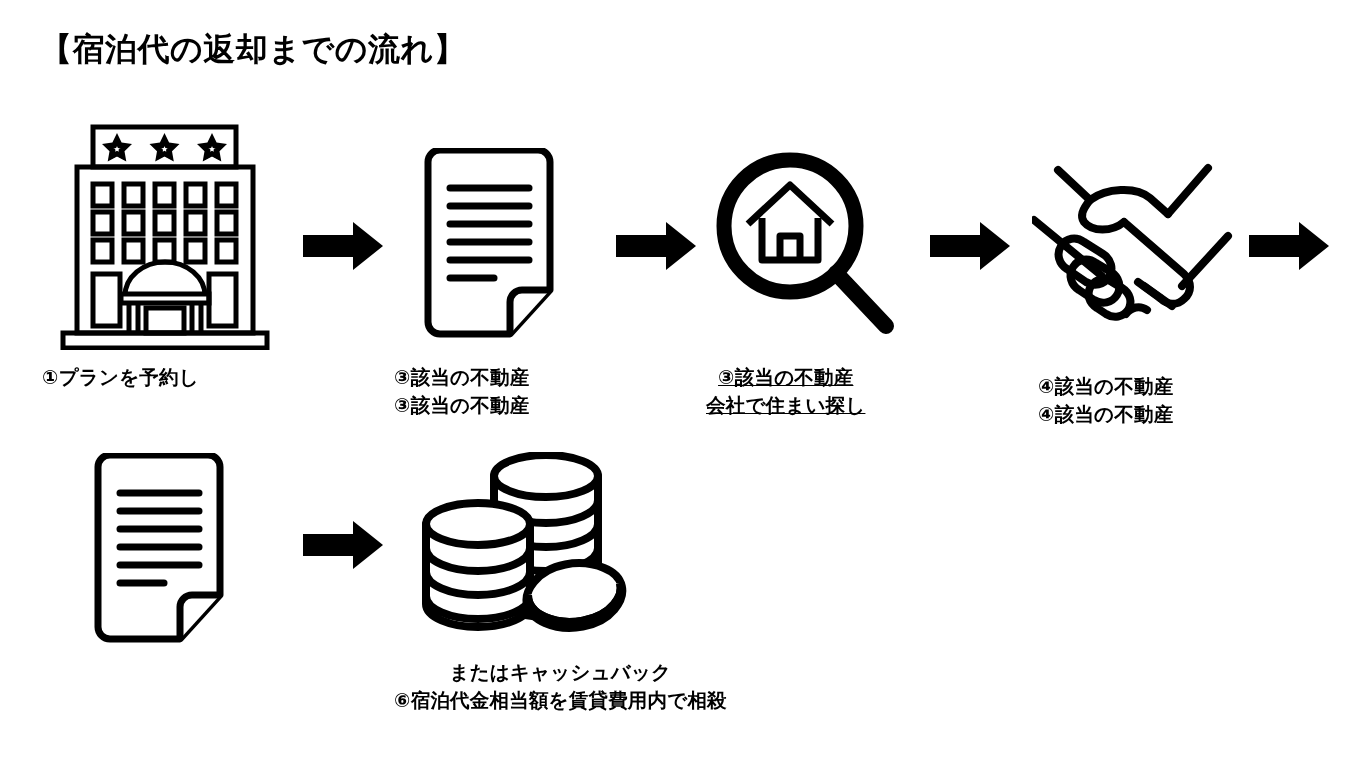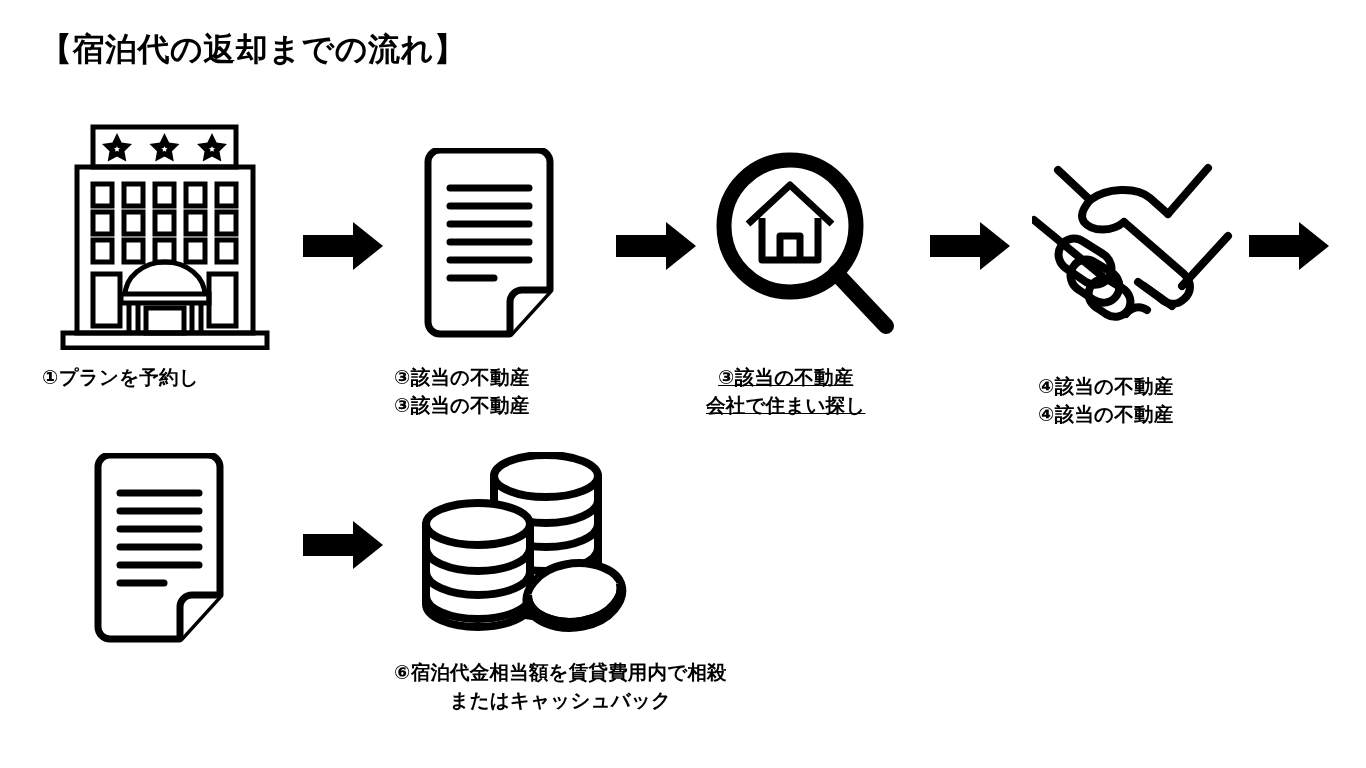--- a/index.html
+++ b/index.html
@@ -309,17 +309,17 @@
 
           <path d="M116 130 C130 112 162 106 186 116 C206 124 210 142 196 158 C182 175 150 181 127 171 C107 162 103 146 116 130 Z"></path>
           <path d="M110 143 C110 153 116 160 127 165 C150 175 182 169 196 152 C202 145 204 138 202 131" fill="#fff"></path>
           <path d="M110 143 C110 153 116 160 127 165" fill="none"></path>
           <path d="M202 131 C204 138 202 145 196 152 C182 169 150 175 127 165" fill="none"></path>
         </g>
       </svg>
     </span>
   </div>
   <div class="step-label" id="label6">
+    <span class="ln">またはキャッシュバック</span>
     <span class="ln">⑥宿泊代金相当額を賃貸費用内で相殺</span>
-    <span class="ln">またはキャッシュバック</span>
   </div>
 
 </div>
 
 </body></html>

